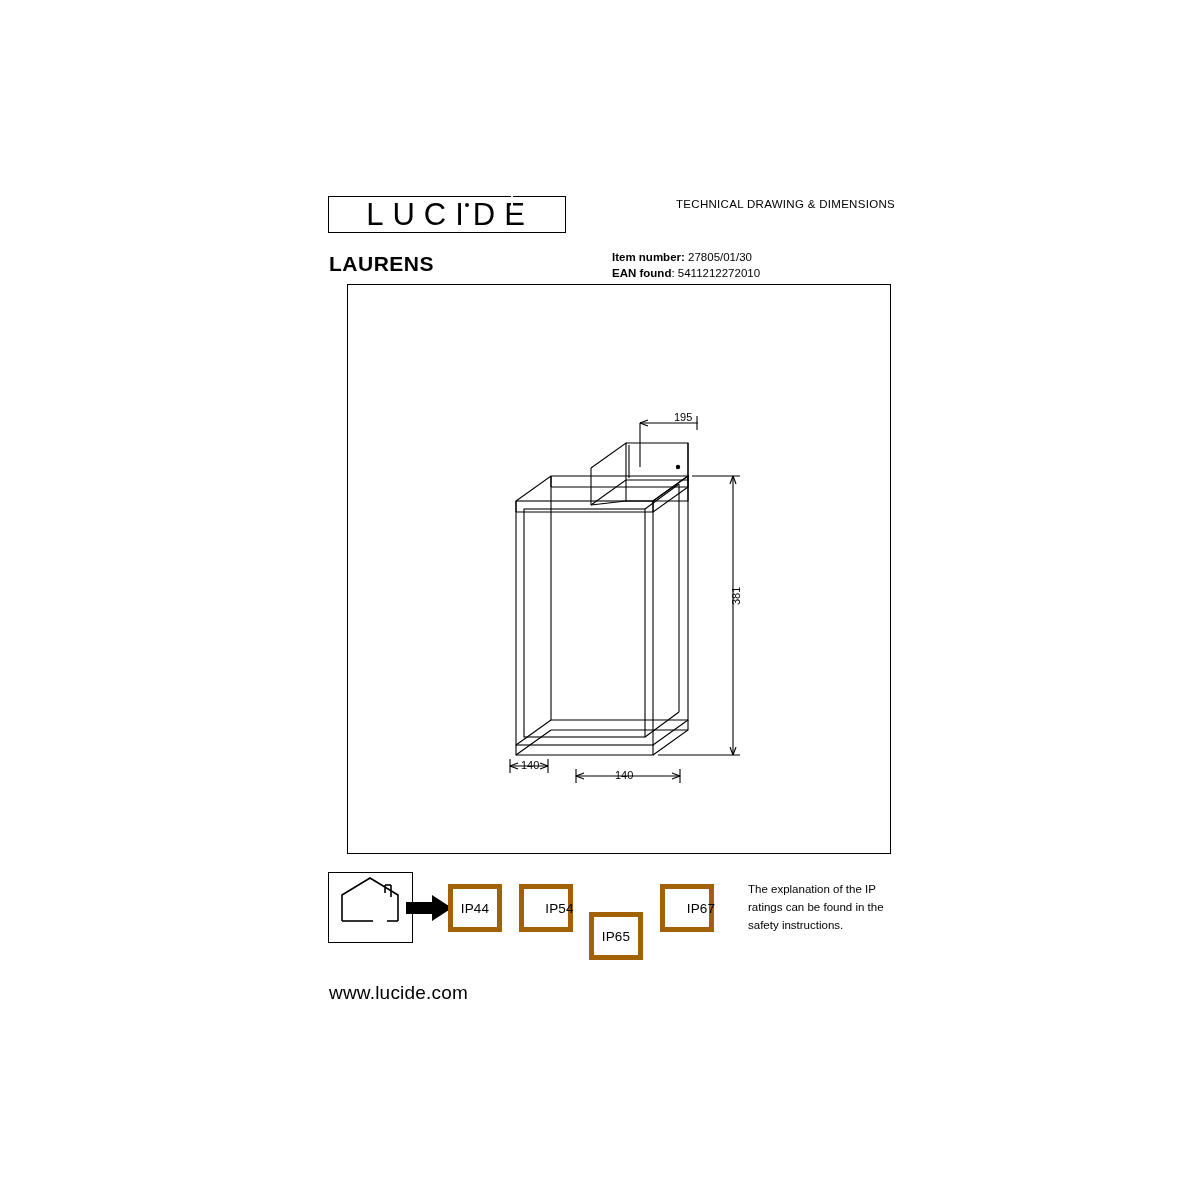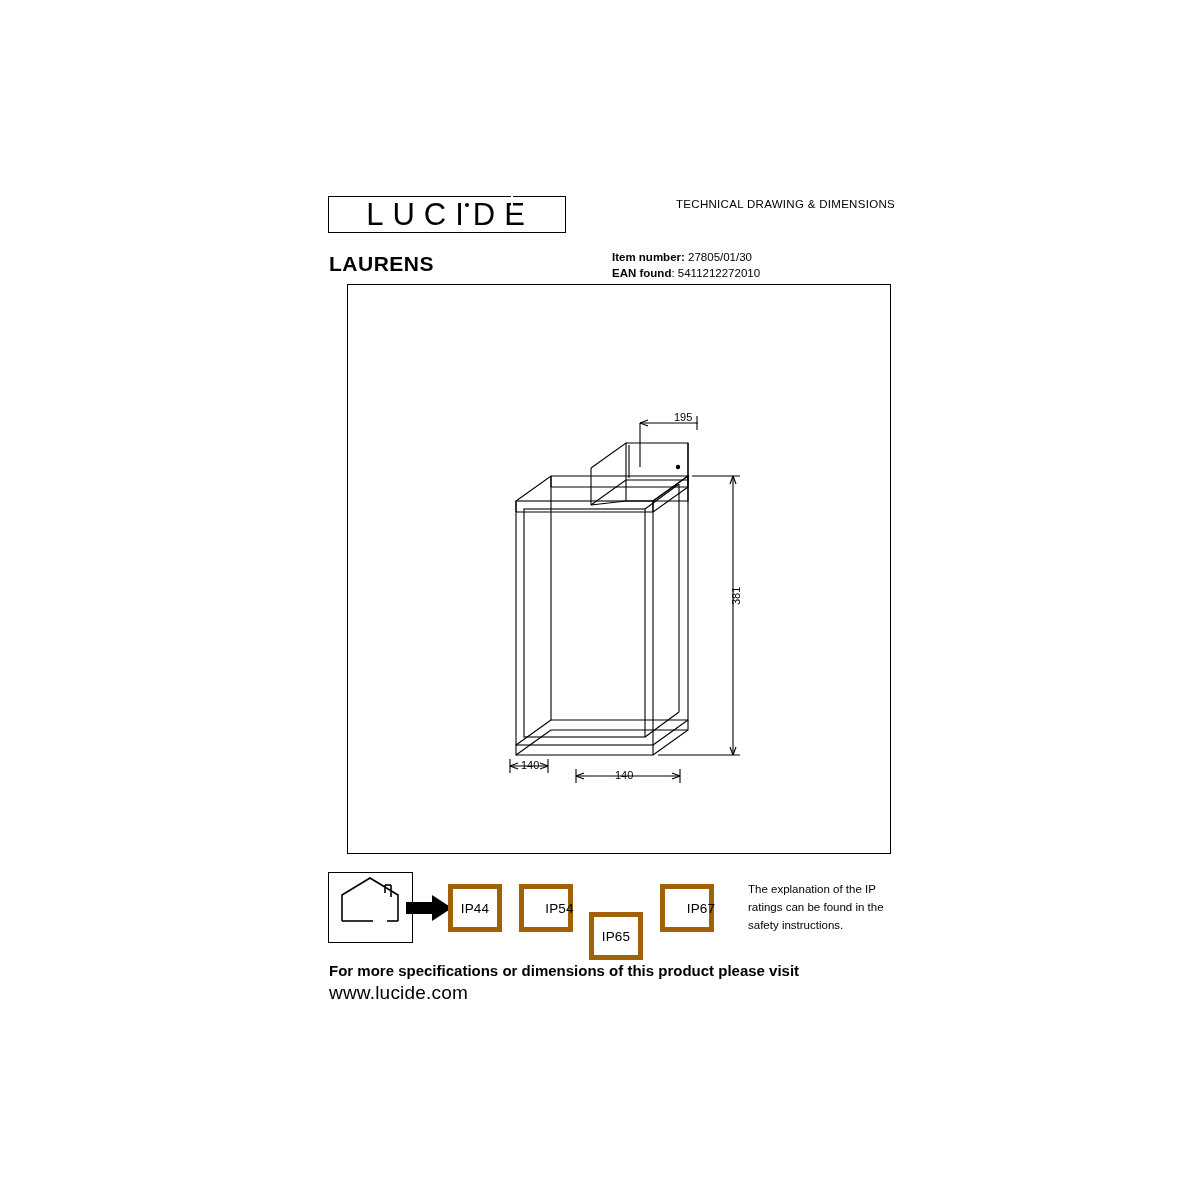--- a/index.html
+++ b/index.html
@@ -295,16 +295,15 @@
     <polygon points="0,7 26,7 26,0 46,13 26,26 26,19 0,19" fill="#000"></polygon>
   </svg>
 
   <div class="ip-box" style="left:448px;">IP44</div>
   <div class="ip-box" style="left:519px;padding-left:27px;">IP54</div>
   <div class="ip-box" style="left:589px;margin-top:28px;">IP65</div>
   <div class="ip-box" style="left:660px;padding-left:28px;">IP67</div>
 
   <div class="ip-note">The explanation of the IP ratings can be found in the safety instructions.</div>
 
-  <div class="footer-1">For more specifications or dimensions of this product please visit</div>
   <div class="footer-2">www.lucide.com</div>
 
 </div>
 
 </body></html>

